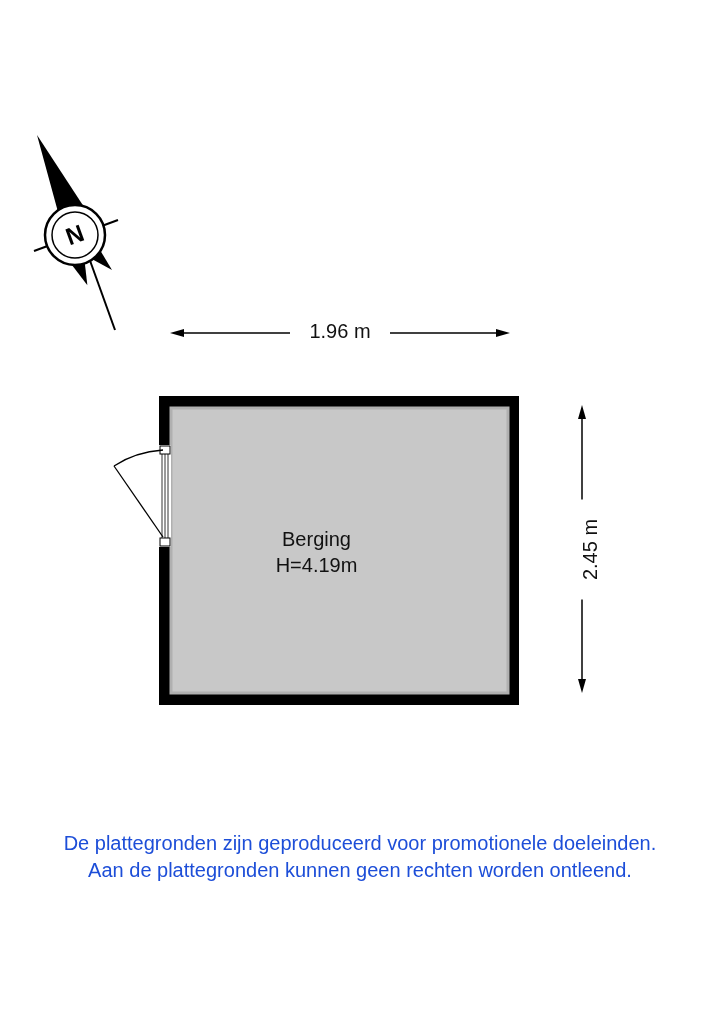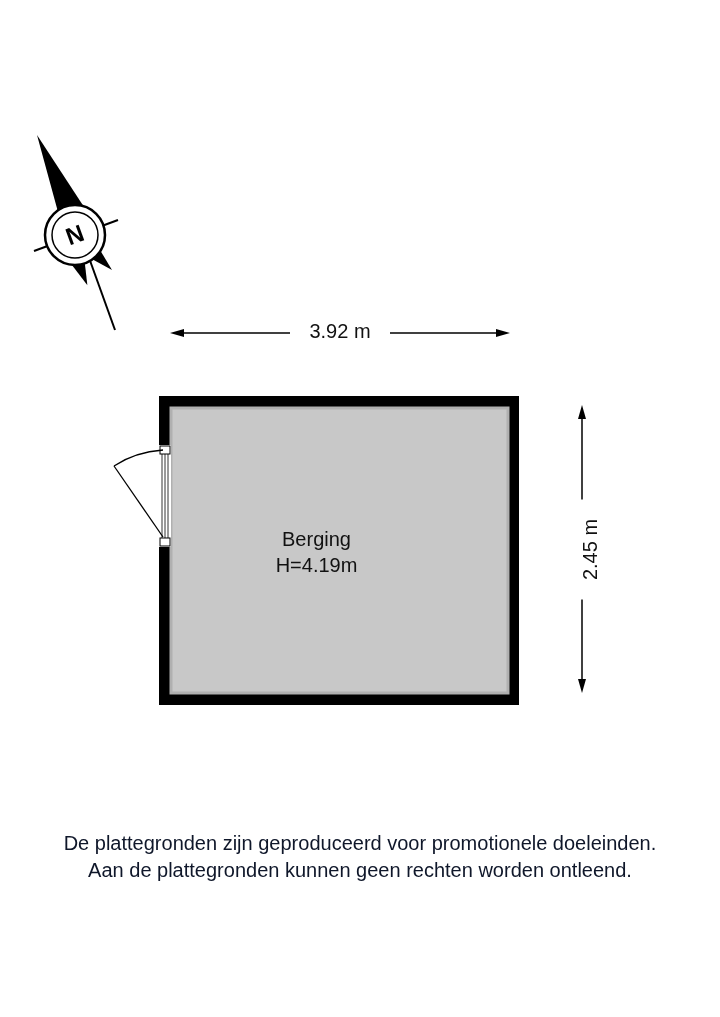--- a/index.html
+++ b/index.html
@@ -1,21 +1,21 @@
 <!DOCTYPE html>
 <html><head>
 <meta charset="utf-8">
 <style>
   html,body{margin:0;padding:0;background:#fff;}
   body{width:720px;height:1017px;position:relative;overflow:hidden;font-family:"Liberation Sans",sans-serif;}
   svg{position:absolute;left:0;top:0;}
   .room-label{position:absolute;left:171px;width:291px;text-align:center;color:#111;font-size:20px;line-height:26px;}
   .dim-h{position:absolute;top:320px;left:290px;width:100px;text-align:center;font-size:20px;color:#111;background:#fff;}
   .dim-v{position:absolute;left:540px;top:538px;width:100px;text-align:center;font-size:20px;color:#111;background:#fff;transform:rotate(-90deg);}
-  .disclaimer{position:absolute;left:0;width:720px;text-align:center;font-size:20px;color:#0f172a;line-height:27px;}
+  .disclaimer{position:absolute;left:0;width:720px;text-align:center;font-size:20px;color:#1d4ed8;line-height:27px;}
 </style>
 </head>
 <body>
 
 <svg width="720" height="1017" viewBox="0 0 720 1017">
 
   <g>
     <polygon points="37,135 58,212 86,210" fill="#000"></polygon>
     <polygon points="70,258 78,287 86,258" fill="#000" transform="rotate(-22 78 262)"></polygon>
     <polygon points="90,258 112,270 100,250" fill="#000"></polygon>
@@ -49,20 +49,20 @@
     <rect x="160" y="446" width="10" height="8" fill="#fff" stroke="#000" stroke-width="1"></rect>
     <rect x="160" y="538" width="10" height="8" fill="#fff" stroke="#000" stroke-width="1"></rect>
     <line x1="162" y1="454" x2="162" y2="538" stroke="#000" stroke-width="0.8"></line>
     <line x1="165" y1="454" x2="165" y2="538" stroke="#000" stroke-width="0.8"></line>
     <line x1="168" y1="454" x2="168" y2="538" stroke="#000" stroke-width="0.8"></line>
     <line x1="163" y1="537" x2="114" y2="466" stroke="#000" stroke-width="1.3"></line>
     <path d="M114,466 Q135,452 163,450" fill="none" stroke="#000" stroke-width="1.3"></path>
   </g>
 </svg>
 
-<div class="dim-h">3.92 m</div>
+<div class="dim-h">1.96 m</div>
 <div class="dim-v">2.45 m</div>
 
 <div class="room-label" style="top:526px;">Berging</div>
 <div class="room-label" style="top:552px;">H=4.19m</div>
 
 <div class="disclaimer" style="top:830px;">De plattegronden zijn geproduceerd voor promotionele doeleinden.</div>
 <div class="disclaimer" style="top:857px;text-align:center;">Aan de plattegronden kunnen geen rechten worden ontleend.</div>
 
 </body></html>

